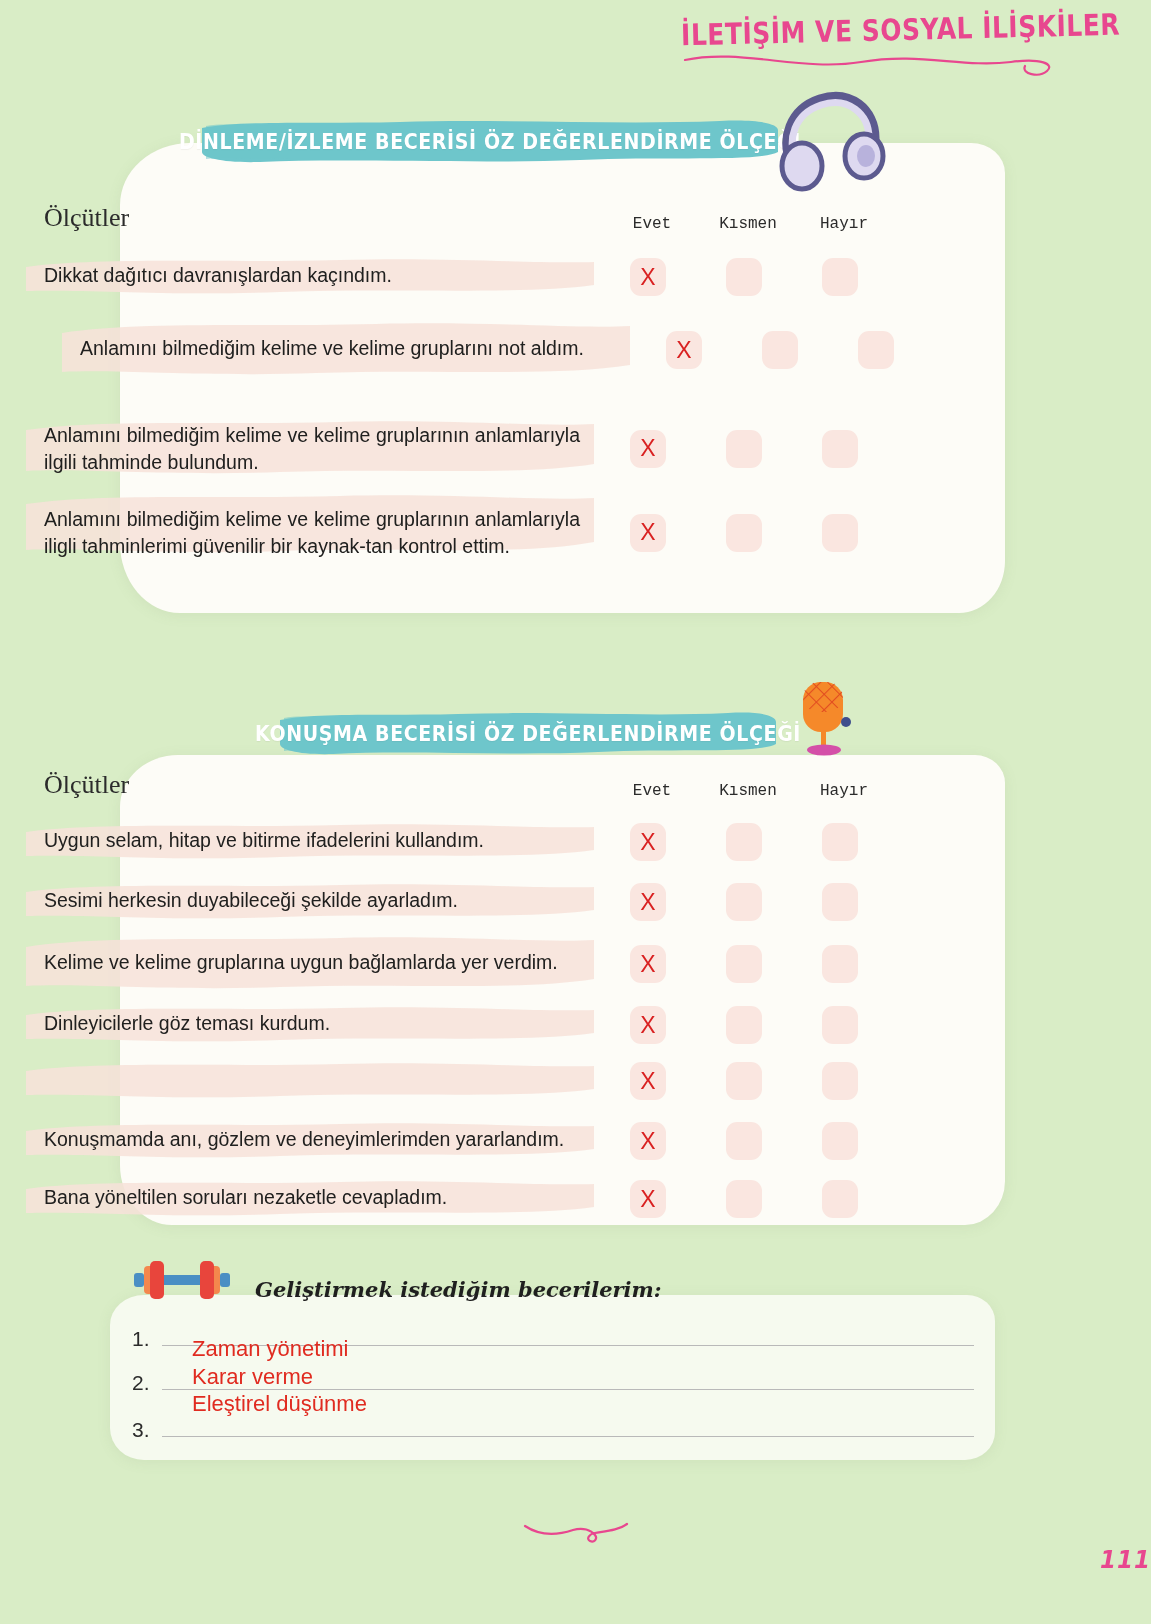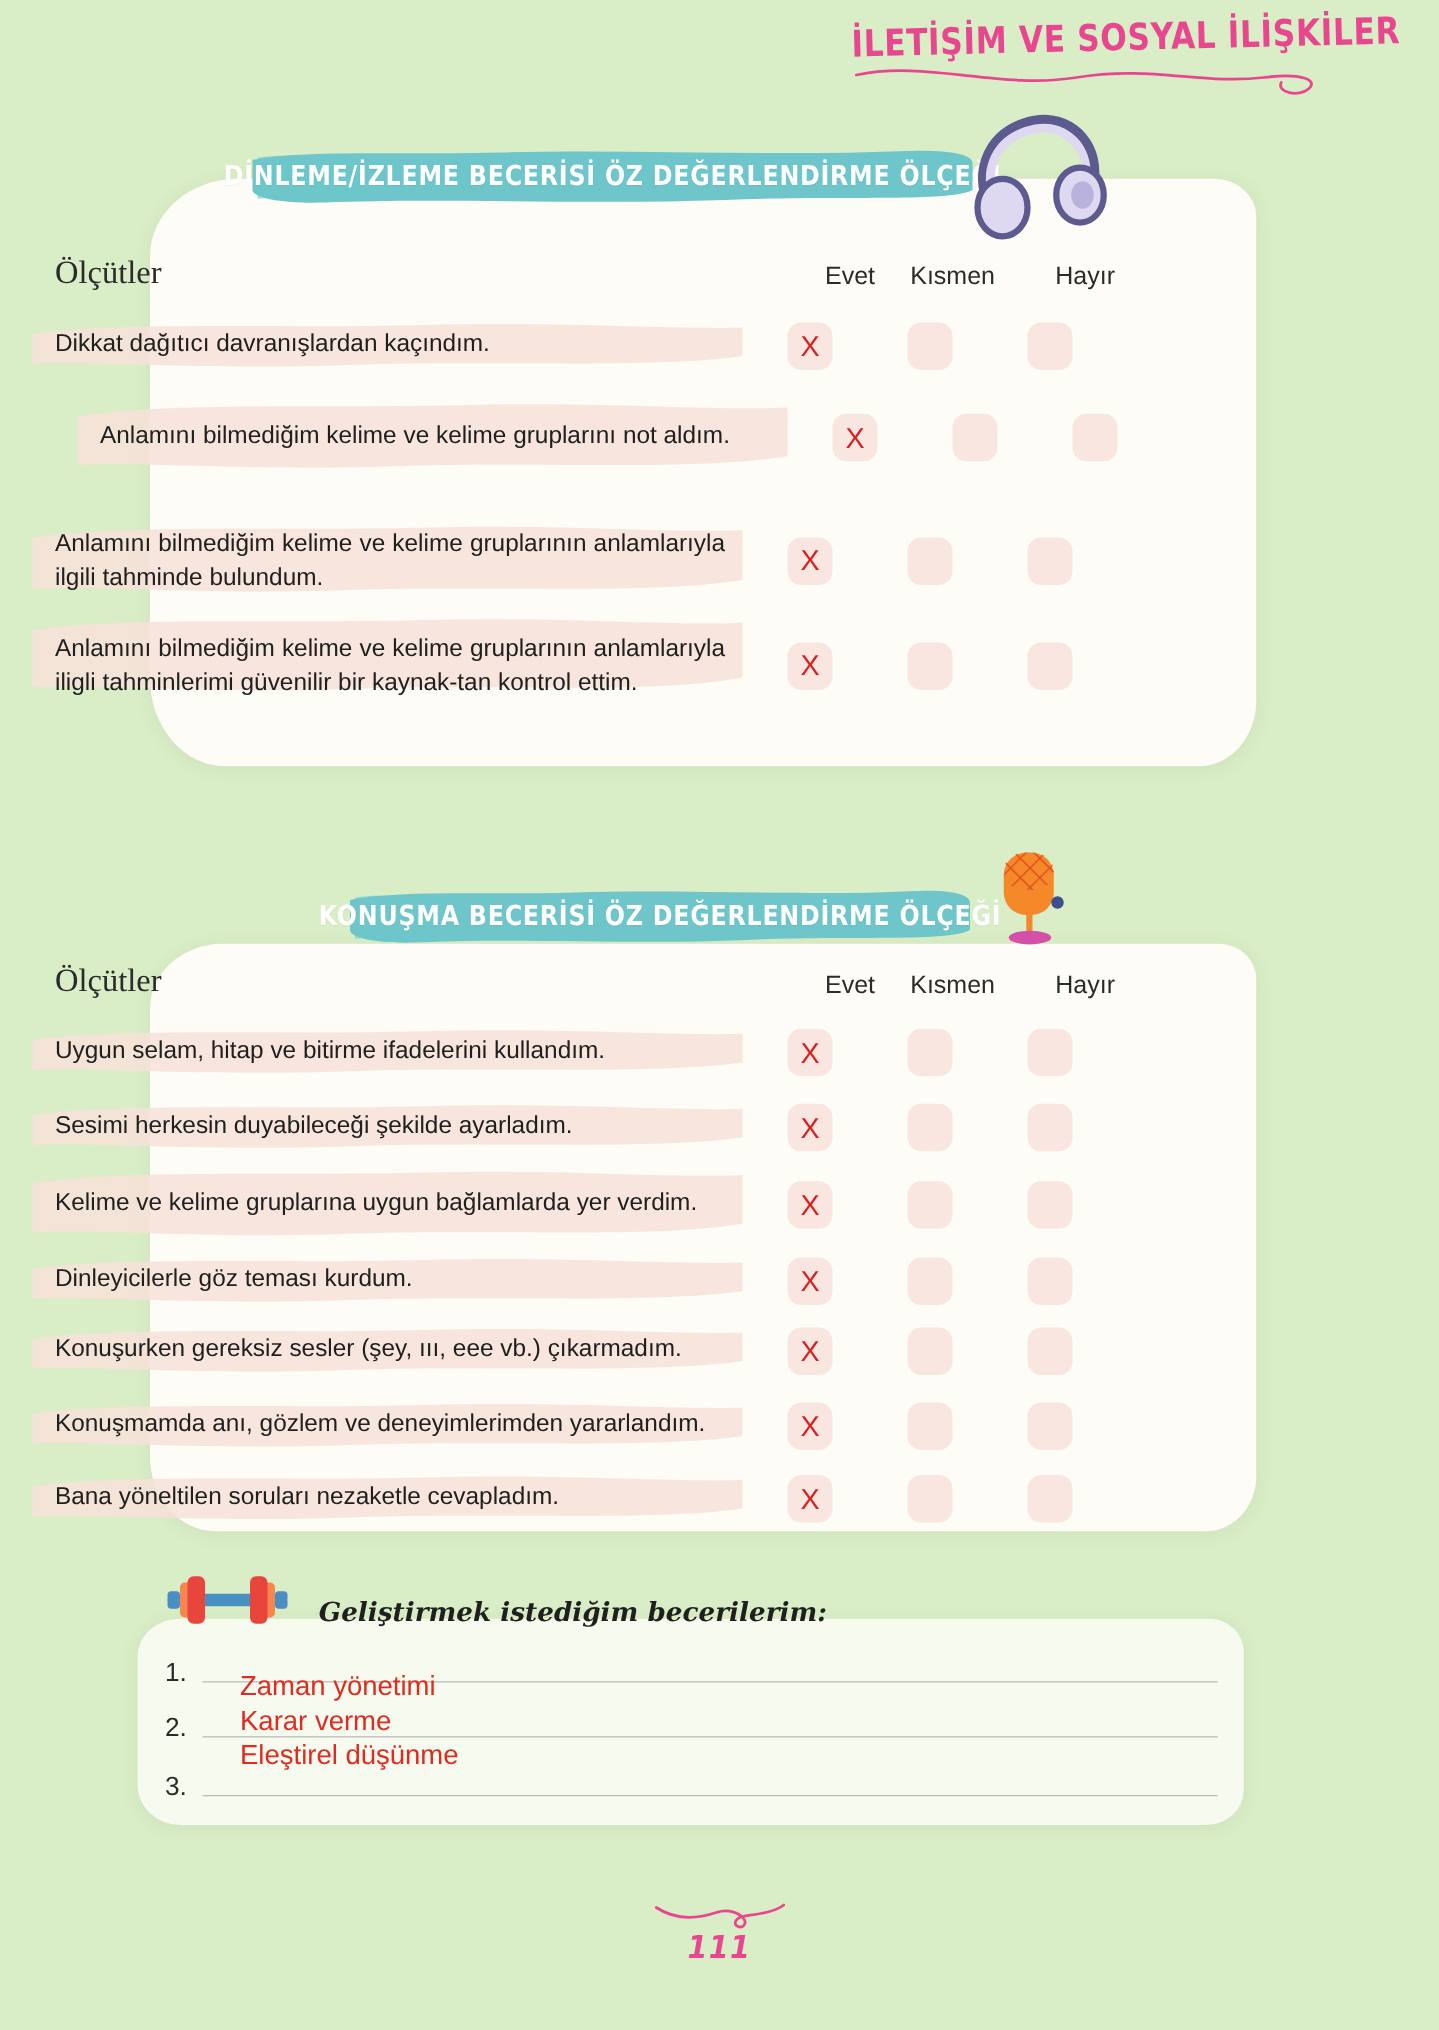--- a/index.html
+++ b/index.html
@@ -116,24 +116,24 @@
     align-items: flex-end;
   }
   .criteria-title {
     font-family: Liberation Serif, serif;
     font-size: 26px;
     color: #2b2b2b;
     margin-left: 44px;
     width: 560px;
   }
   .col-head {
-    font-family: Liberation Sans, sans-serif;
-    font-size: 20px;
+    font-family: Liberation Mono, monospace;
+    font-size: 16px;
     color: #2b2b2b;
-    text-align: right;
+    text-align: center;
     width: 96px;
   }
 
   .row {
     position: absolute;
     left: 0; right: 0;
     display: flex;
   }
   .row-text-wrap {
     position: relative;
@@ -220,21 +220,21 @@
     font-size: 22px;
     color: #e02b20;
     white-space: nowrap;
   }
 
   
   .page-number-wrap {
     position: absolute;
     left: 0; right: 0;
     bottom: 52px;
-    text-align: center;
+    text-align: right;
   }
   .page-number {
     position: relative;
     display: inline-block;
     font-family: "DejaVu Sans", sans-serif;
     font-weight: bold;
     font-style: italic;
     font-size: 23px;
     color: #e8478f;
     letter-spacing: 1px;
@@ -458,21 +458,20 @@
   <div class="cell">
       <span class="checkbox empty"></span>
     </div>
 </div>
 
 <div class="row" style="top:1062px;">
   <div class="row-text-wrap">
     <svg class="row-brush" viewBox="0 0 580 44" preserveAspectRatio="none">
       <path d="M6,12 C 80,2 200,8 320,5 C 430,2 520,9 574,7 L574,30 C 500,40 380,33 260,37 C 150,41 60,34 6,36 Z" fill="#f7e2d9" opacity="0.85"></path>
     </svg>
-    <div class="row-text">Konuşurken gereksiz sesler (şey, ııı, eee vb.) çıkarmadım.</div>
   </div>
   <div class="cell">
       <span class="checkbox">X</span>
     </div>
   <div class="cell">
       <span class="checkbox empty"></span>
     </div>
   <div class="cell">
       <span class="checkbox empty"></span>
     </div>

